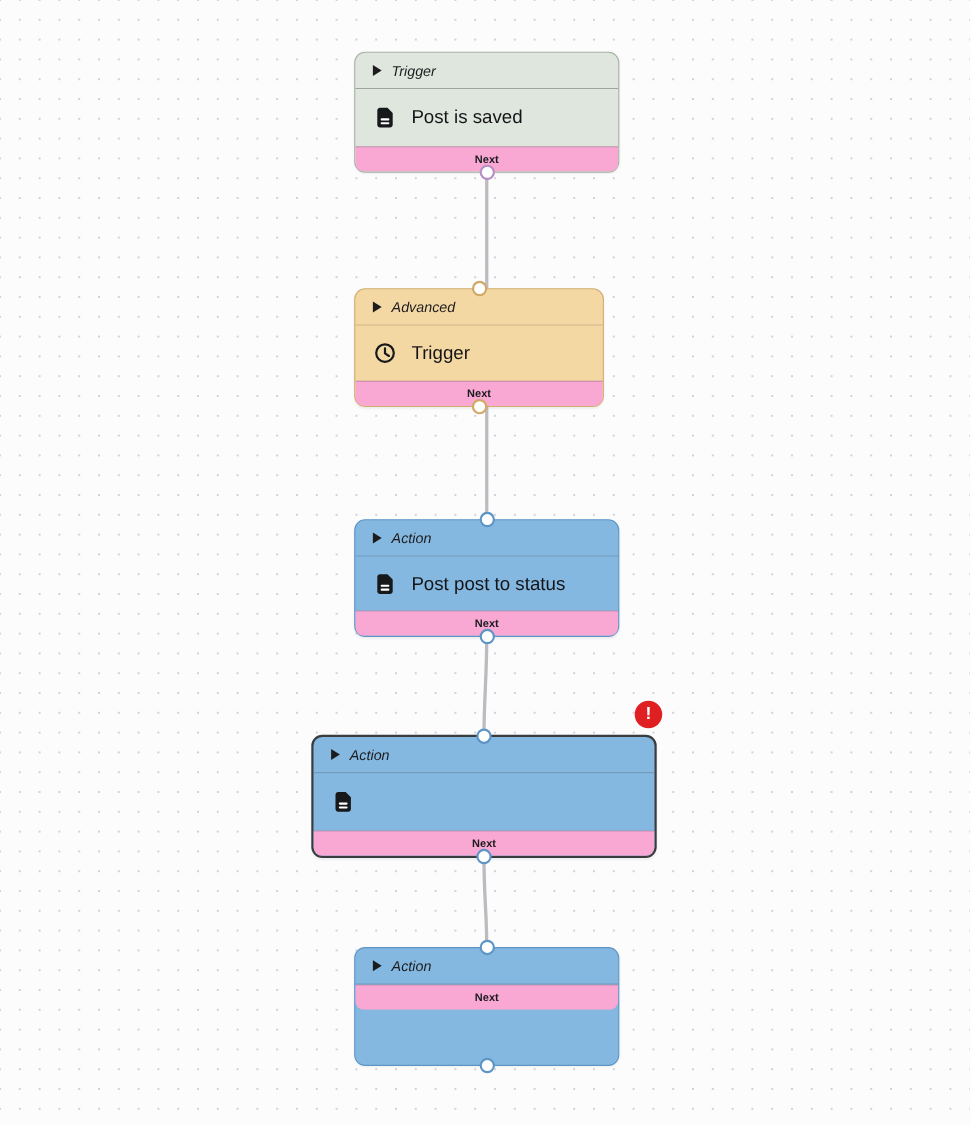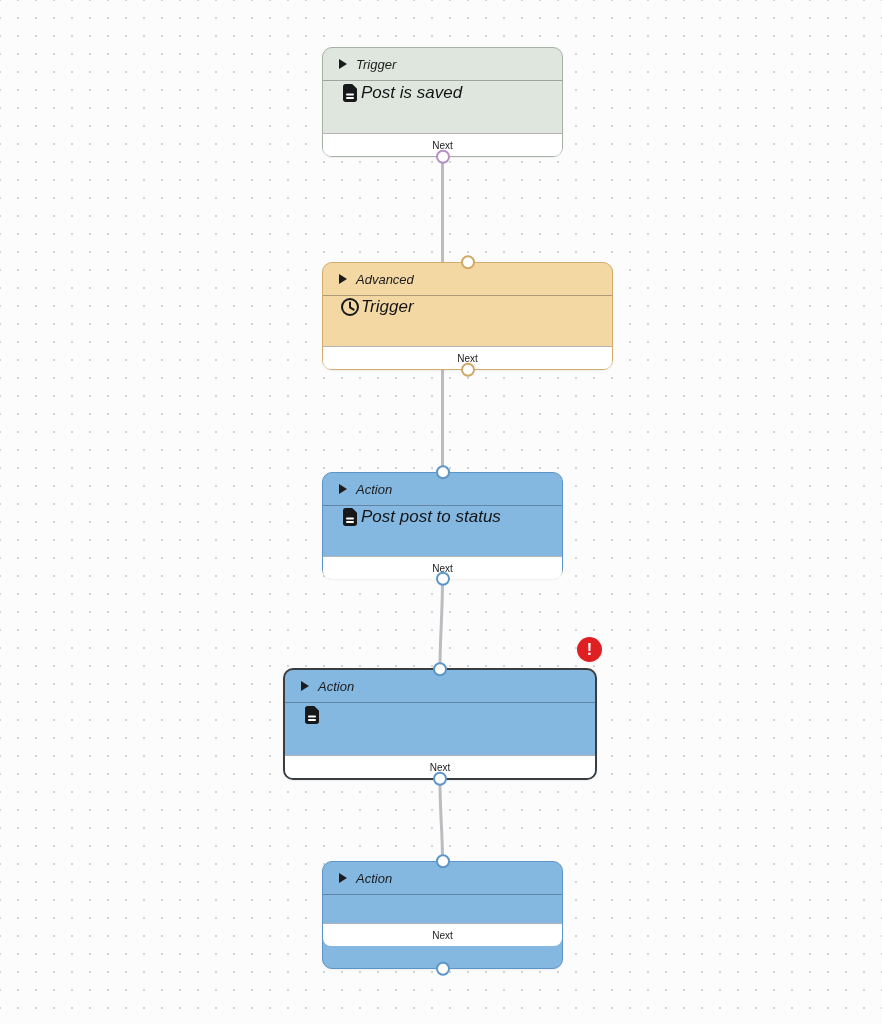--- a/index.html
+++ b/index.html
@@ -36,31 +36,31 @@
   }
   .play-icon{
     width:0;height:0;flex:0 0 auto;
     border-left:8px solid #1c1c1e;
     border-top:5px solid transparent;
     border-bottom:5px solid transparent;
   }
   .node-body{
     flex:1 1 auto;
     display:flex;align-items:center;
-    padding:0 16px;font-style:italic;
+    padding:0 16px;gap:13px;
   }
   .node-title{font-size:17px;font-weight:400;color:#141417;white-space:nowrap;}
   .body-icon{flex:0 0 auto;display:flex;align-items:center;}
   .node-footer{
     flex:0 0 23px;height:23px;
-    background:#ffffff;
+    background:#f9a8d4;
     border-top:1px solid rgba(40,40,45,0.35);
     border-radius:0 0 8px 8px;
     display:flex;align-items:center;justify-content:center;
-    font-size:10px;font-weight:400;color:#1c1c1e;margin-top:28px;
+    font-size:10px;font-weight:700;color:#1c1c1e;
   }
   .port{
     position:absolute;left:50%;
     width:14px;height:14px;border-radius:50%;
     background:#ffffff;
     border:2.5px solid var(--port,#999);
     z-index:3;
   }
   .port--in{top:0;transform:translate(-50%,-55%);}
   .port--out{bottom:0;transform:translate(-50%,55%);}
@@ -97,21 +97,21 @@
           <rect x="7" y="11.6" width="8" height="1.9" rx="0.95" fill="#ffffff"></rect>
           <rect x="7" y="15.1" width="8" height="1.9" rx="0.95" fill="#ffffff"></rect>
         </svg>
       </span>
       <span class="node-title">Post is saved</span>
     </div>
     <div class="node-footer">Next</div>
     <span class="port port--out"></span>
   </div>
 
-  <div class="node" style="left: 322px; top: 262px; width: 291px; height: 108px; --fill: #f4d8a3; --border: #d2ad6e; --port: #d1a966;">
+  <div class="node" style="left: 322px; top: 262px; width: 227px; height: 108px; --fill: #f4d8a3; --border: #d2ad6e; --port: #d1a966;">
     <div class="node-header">
       <span class="play-icon"></span>
       <span>Advanced</span>
     </div>
     <div class="node-body">
       <span class="body-icon">
         <svg width="22" height="22" viewBox="0 0 22 22">
           <circle cx="11" cy="11" r="8" fill="none" stroke="#17181a" stroke-width="2"></circle>
           <path d="M11 6.6 L11 11.3 L14.6 13.6" fill="none" stroke="#17181a" stroke-width="2" stroke-linecap="round" stroke-linejoin="round"></path>
         </svg>

